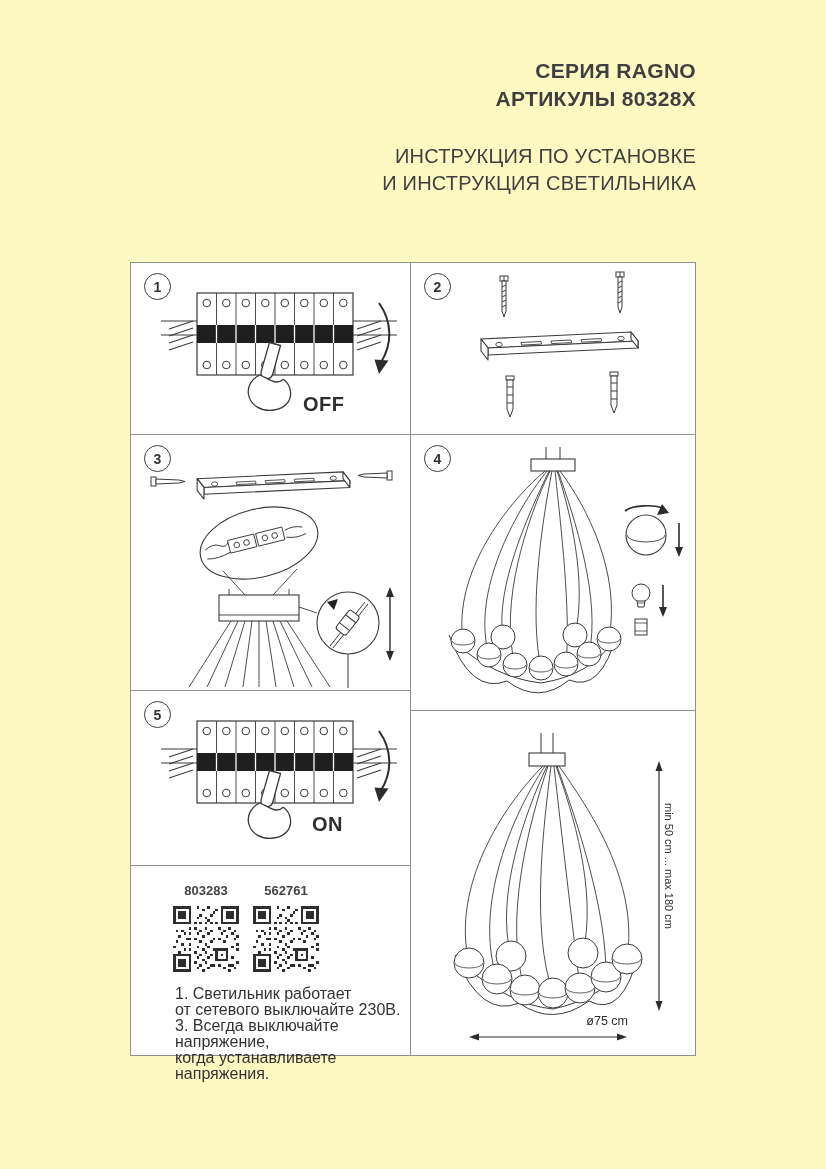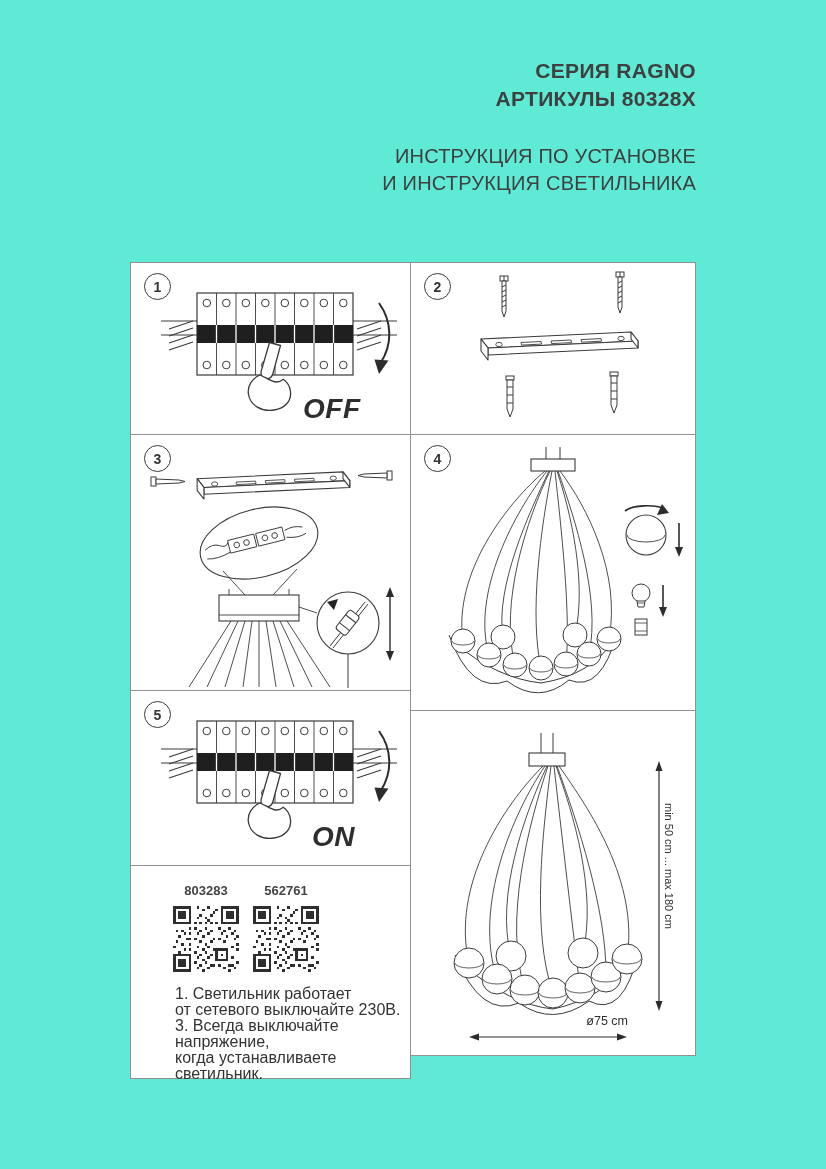--- a/index.html
+++ b/index.html
@@ -1,41 +1,41 @@
 <!DOCTYPE html>
 <html><head>
 <meta charset="utf-8">
 <style>
   * { margin:0; padding:0; box-sizing:border-box; }
   html,body { width:826px; height:1169px; }
   body { background:#ffffff; font-family:"Liberation Sans", sans-serif; color:#3b3b3b; position:relative; }
-  .page { position:absolute; inset:0; background:#5eead4; }
+  .page { position:absolute; inset:0; background:#fef9c3; }
 
   .titles { position:absolute; top:57px; right:130px; text-align:right; }
   .t1 { font-size:21px; line-height:28px; font-weight:700; letter-spacing:.3px; color:#3f3f3f; }
   .instr { margin-top:30px; font-size:20px; line-height:27px; font-weight:400; letter-spacing:.2px; color:#3f3f3f; }
 
   .panel { position:absolute; border:1px solid #909090; background:#fff; }
   .p1  { left:130px; top:262px; width:281px; height:173px; }
   .p2  { left:410px; top:262px; width:286px; height:173px; }
   .p3  { left:130px; top:434px; width:281px; height:257px; }
   .p4  { left:410px; top:434px; width:286px; height:277px; }
   .p5  { left:130px; top:690px; width:281px; height:176px; }
-  .pqr { left:130px; top:865px; width:281px; height:214px; }
+  .pqr { left:130px; top:865px; width:281px; height:191px; }
   .p6  { left:410px; top:710px; width:286px; height:346px; }
 
   .step { position:absolute; left:13px; top:10px; width:27px; height:27px; border:1.5px solid #3b3b3b;
           border-radius:50%; display:flex; align-items:center; justify-content:center;
           font-size:14px; font-weight:700; color:#333; }
 
   .art { position:absolute; }
 
-  .switch-label { position:absolute; font-size:28px; font-weight:700; letter-spacing:.5px; color:#2e2e2e;font-style:italic; }
+  .switch-label { position:absolute; font-size:20px; font-weight:700; letter-spacing:.5px; color:#2e2e2e; }
   .p1 .switch-label { left:172px; top:130px; }
-  .p5 .switch-label { left:181px; top:130px; }
+  .p5 .switch-label { left:181px; top:122px; }
 
   .code-label { position:absolute; top:17px; width:66px; text-align:center; font-size:13px; font-weight:700; color:#454545; }
   .qr { position:absolute; top:40px; width:66px; height:66px; }
   .notes { position:absolute; left:44px; top:120px; font-size:16px; line-height:16px; color:#333; }
 
   .dim-h { position:absolute; left:252px; top:92px; writing-mode:vertical-rl; font-size:11px; color:#2f2f2f; white-space:nowrap; }
   .dim-d { position:absolute; left:57px; top:303px; width:160px; text-align:right; font-size:12.5px; color:#2f2f2f; }
 </style>
 </head>
 <body>
@@ -338,21 +338,21 @@
     <svg class="qr" style="left:42px" viewBox="0 0 25 25" shape-rendering="crispEdges">
       <use href="#qr-art" width="25" height="25"></use>
     </svg>
     <svg class="qr" style="left:122px" viewBox="0 0 25 25" shape-rendering="crispEdges">
       <use href="#qr-art" width="25" height="25"></use>
     </svg>
     <div class="notes">
       <div>1. Светильник работает</div>
       <div>от сетевого выключайте 230В.</div>
       <div>3. Всегда выключайте напряжение,</div>
-      <div>когда устанавливаете светильник.</div>
+      <div>когда устанавливаете напряжения.</div>
     </div>
   </section>
 
   <section class="panel p6">
     <svg class="art" style="left:0;top:0" width="286" height="346" viewBox="0 0 286 346">
       <g stroke="#3a3a3a" stroke-width="1" fill="none">
         <line x1="130" y1="22" x2="130" y2="42"></line>
         <line x1="142" y1="22" x2="142" y2="42"></line>
       </g>
       <rect x="118" y="42" width="36" height="13" fill="#ffffff" stroke="#3a3a3a" stroke-width="1.1"></rect>

